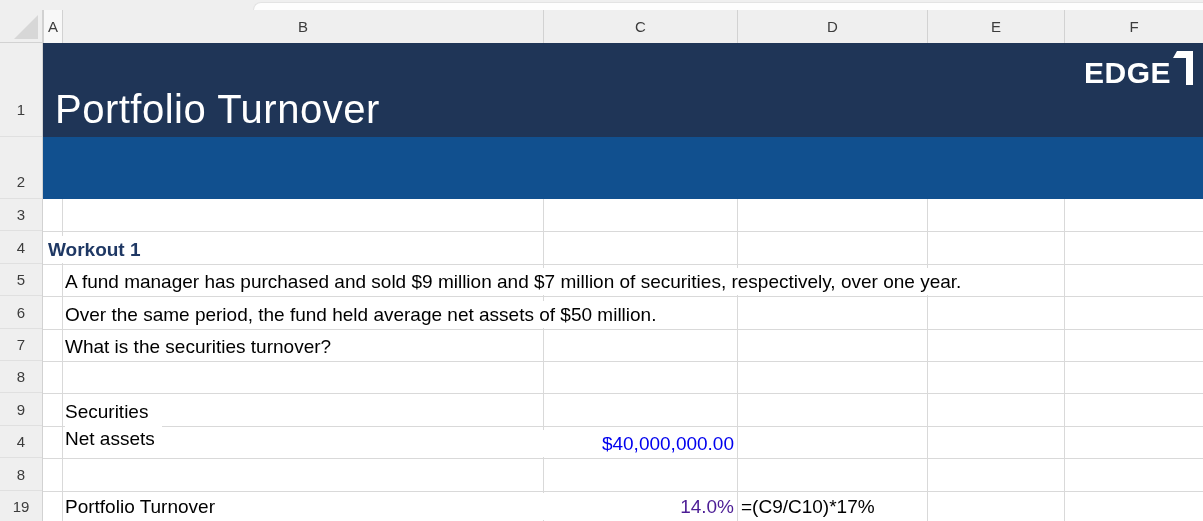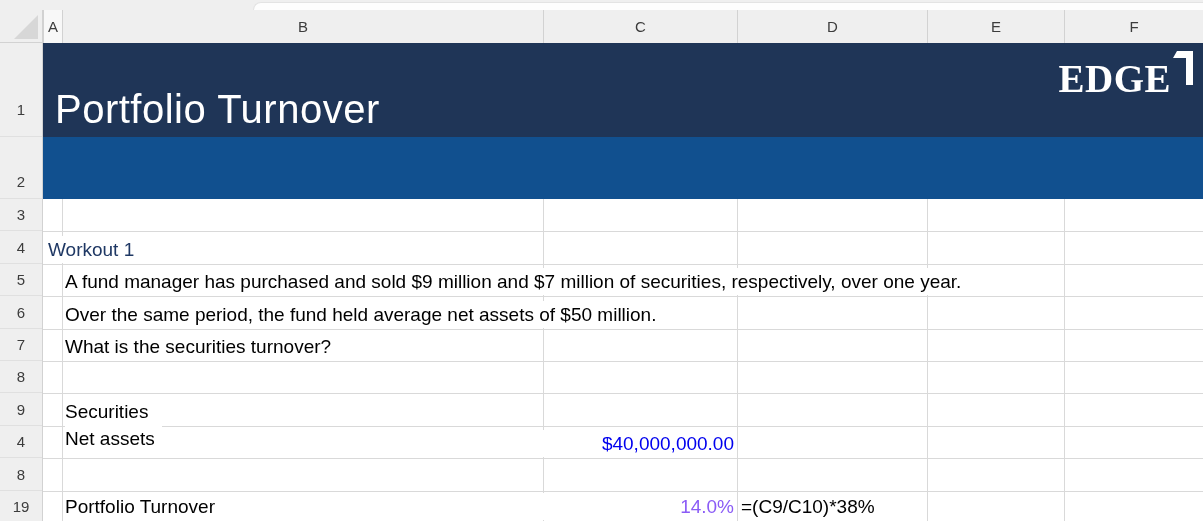--- a/index.html
+++ b/index.html
@@ -42,31 +42,31 @@
   .rowhdr.tall1{align-items:flex-end;padding-bottom:18px;}
   .rowhdr.tall2{align-items:flex-end;padding-bottom:8px;}
 
   
   .cells{position:absolute;left:43px;top:43px;width:1160px;height:478px;background:#fff;}
   .band1{position:absolute;left:0;top:0;width:1160px;height:94px;background:var(--banner-navy);}
   .band2{position:absolute;left:0;top:94px;width:1160px;height:62px;background:var(--banner-blue);}
   .title{position:absolute;left:12px;bottom:5px;color:#fff;font-size:40px;font-weight:300;letter-spacing:.5px;white-space:nowrap;}
   .logo{position:absolute;right:10px;top:13px;display:flex;align-items:flex-start;color:#fff;white-space:nowrap;}
   .lthin{font-size:30px;font-weight:300;letter-spacing:1px;}
-  .lbold{font-size:39px;font-weight:700;letter-spacing:.5px;font-family:Liberation Serif, serif;}
+  .lbold{font-size:30px;font-weight:700;letter-spacing:.5px;}
   .larrow{margin-left:2px;margin-top:-5px;}
 
   .vline{position:absolute;top:156px;bottom:0;width:1px;background:var(--gridline);z-index:1;}
   .hline{position:absolute;left:0;width:1160px;height:1px;background:var(--gridline);z-index:1;}
 
   .celltext{position:absolute;height:27px;line-height:27px;font-size:19px;color:#000;background:#fff;
             white-space:nowrap;z-index:2;padding-right:7px;}
-  .bold-navy{font-weight:400;color:var(--heading-navy);}
+  .bold-navy{font-weight:700;color:var(--heading-navy);}
   .val{width:194px;text-align:right;padding-right:3px;color:var(--input-blue);}
-  .val.black{color:#8b5cf6;text-align:right;}
+  .val.black{color:#4c1d95;text-align:right;}
 </style>
 </head>
 <body>
 
 <div class="screen">
 
   <div class="topstrip">
     <div class="tab"></div>
   </div>
 
@@ -132,16 +132,16 @@
     <div class="celltext" style="left:22px;top:258px">Over the same period, the fund held average net assets of $50 million.</div>
     <div class="celltext" style="left:22px;top:290px">What is the securities turnover?</div>
 
     <div class="celltext" style="left:22px;top:355px">Securities</div>
 
     <div class="celltext" style="left:22px;top:382px">Net assets</div>
     <div class="celltext val" style="left:500px;top:387px">$40,000,000.00</div>
 
     <div class="celltext" style="left:22px;top:450px">Portfolio Turnover</div>
     <div class="celltext val black" style="left:500px;top:450px">14.0%</div>
-    <div class="celltext" style="left:698px;top:450px">=(C9/C10)*38%</div>
+    <div class="celltext" style="left:698px;top:450px">=(C9/C10)*17%</div>
 
   </div>
 </div>
 
 </body></html>

